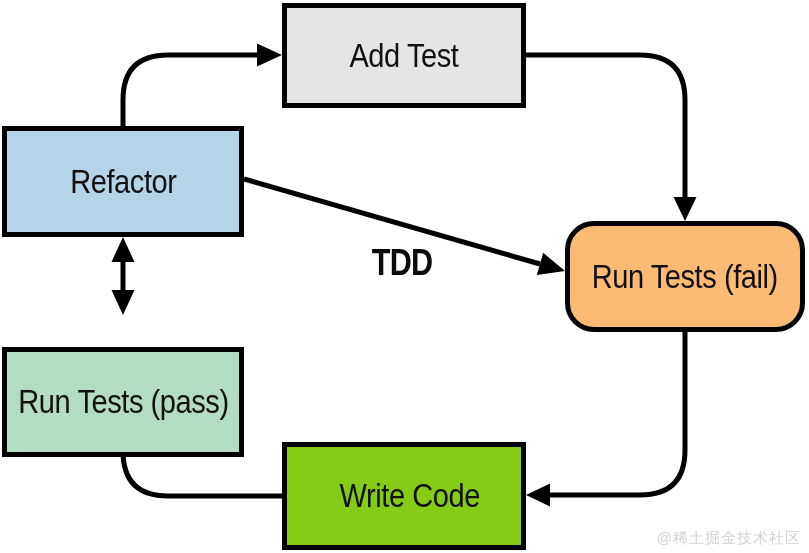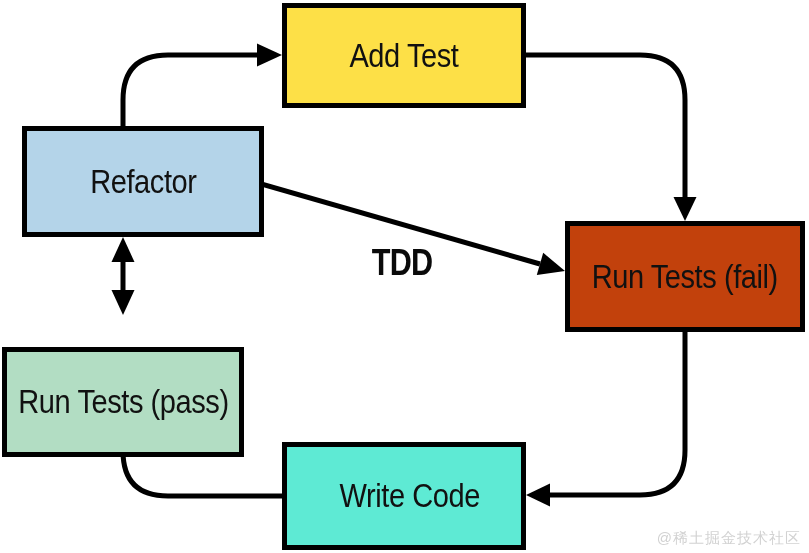--- a/index.html
+++ b/index.html
@@ -87,37 +87,37 @@
       <polygon points="282,55 257,43.5 257,66.5"></polygon>
       <polygon points="685,221 673.5,197 696.5,197"></polygon>
       <polygon points="526,495 550,483.5 550,506.5"></polygon>
       <polygon points="123,425 111.5,449 134.5,449"></polygon>
       <polygon points="123,237 111.5,262 134.5,262"></polygon>
       <polygon points="123,315 111.5,290 134.5,290"></polygon>
       <polygon points="565,271 536.8,274.9 543.2,252.8"></polygon>
     </g>
   </svg>
 
-  <div class="node node-add-test" style="background-color: #fde047;">
+  <div class="node node-add-test" style="background-color: #e5e5e5;">
     <span class="node-label">Add Test</span>
   </div>
 
-  <div class="node node-refactor" style="background-color: rgb(180, 212, 233); margin-left: 20px;">
+  <div class="node node-refactor" style="background-color: rgb(180, 212, 233);">
     <span class="node-label">Refactor</span>
   </div>
 
-  <div class="node node-run-tests-fail" style="background-color: #c2410c;">
+  <div class="node node-run-tests-fail" style="background-color: #fdba74; border-radius: 29px;">
     <span class="node-label">Run Tests (fail)</span>
   </div>
 
   <div class="node node-run-tests-pass" style="background-color: rgb(178, 221, 195); margin-top: 32px;">
     <span class="node-label">Run Tests (pass)</span>
   </div>
 
-  <div class="node node-write-code" style="background-color: #5eead4; padding-left: 12px;">
+  <div class="node node-write-code" style="background-color: #84cc16; padding-left: 12px;">
     <span class="node-label">Write Code</span>
   </div>
 
   <div class="tdd-label">TDD</div>
 
   <div class="watermark">@稀土掘金技术社区</div>
 
 </div>
 
 </body></html>

